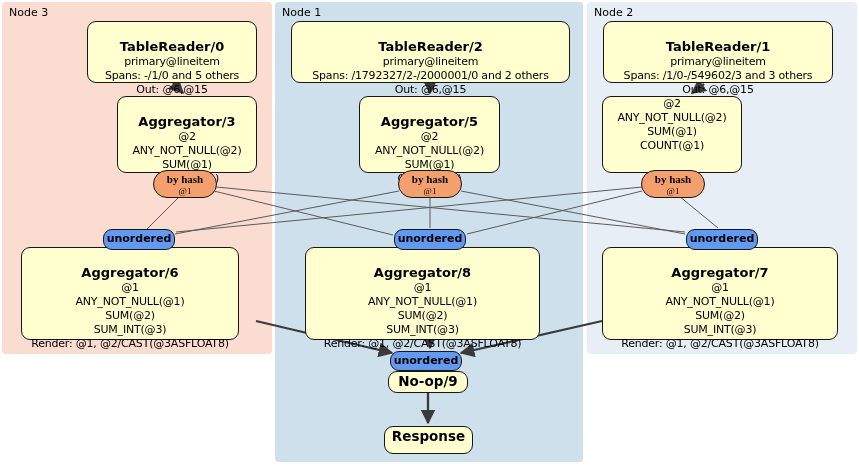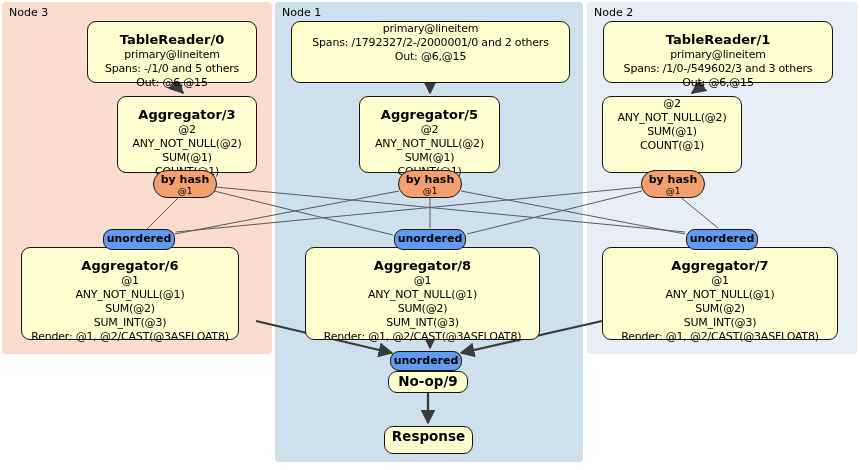--- a/index.html
+++ b/index.html
@@ -11,27 +11,27 @@
   .cluster-label { font-size:11px; color:#000; padding:4px 0 0 7px; display:block; }
 
   #edge-layer { position:absolute; left:0; top:0; z-index:1; pointer-events:none; }
   .edge-thin  { stroke:var(--edge-thin);  stroke-width:1;   fill:none; }
   .edge-thick { stroke:var(--edge-thick); stroke-width:2.3; fill:none; }
   #ah path { fill:var(--edge-thick); }
 
   .pbox { position:absolute; z-index:2; background:var(--box-bg);
           border:1.3px solid var(--box-border); border-radius:9px;
           text-align:center; color:#000; }
-  .pbox .title { font-weight:bold; font-size:13px; line-height:16px; padding-top:10px; }
+  .pbox .title { font-weight:bold; font-size:13px; line-height:16px; padding-top:17px; }
   .pbox .bline { font-size:11px; line-height:14px; white-space:nowrap; letter-spacing:-0.2px; }
   .pbox.small .title { font-size:13.5px; line-height:19px; padding-top:0; }
 
   .router { position:absolute; z-index:3; text-align:center;
             border:1.3px solid var(--box-border); color:#000; }
-  .byhash { background:var(--byhash-bg); border-radius:14px; }
+  .byhash { background:var(--byhash-bg); border-radius:14px;font-family:Liberation Serif, serif; }
   .byhash .rlabel { font-weight:bold; font-size:11px; line-height:13px; padding-top:2px; }
   .byhash .rdetail { font-size:9px; line-height:10px; }
   .unordered { background:var(--unordered-bg); border-radius:9px;
                font-weight:bold; font-size:11px; line-height:18px; }
 </style>
 </head>
 <body>
 
 <div id="canvas">
 
@@ -71,20 +71,21 @@
     <path class="edge-thick" marker-end="url(#ah)" d="M428,393 L428,423"></path>
   </svg>
 
   <div class="pbox" style="left:87px; top:21px; width:170px; height:62px;">
     <div class="title">TableReader/0</div>
     <div class="bline">primary@lineitem</div>
     <div class="bline">Spans: -/1/0 and 5 others</div>
     <div class="bline">Out: @6,@15</div>
   </div>
   <div class="pbox" style="left:291px; top:21px; width:279px; height:62px;">
+    <div class="title">TableReader/2</div>
     <div class="bline">primary@lineitem</div>
     <div class="bline">Spans: /1792327/2-/2000001/0 and 2 others</div>
     <div class="bline">Out: @6,@15</div>
   </div>
   <div class="pbox" style="left:603px; top:21px; width:230px; height:62px;">
     <div class="title">TableReader/1</div>
     <div class="bline">primary@lineitem</div>
     <div class="bline">Spans: /1/0-/549602/3 and 3 others</div>
     <div class="bline">Out: @6,@15</div>
   </div>

